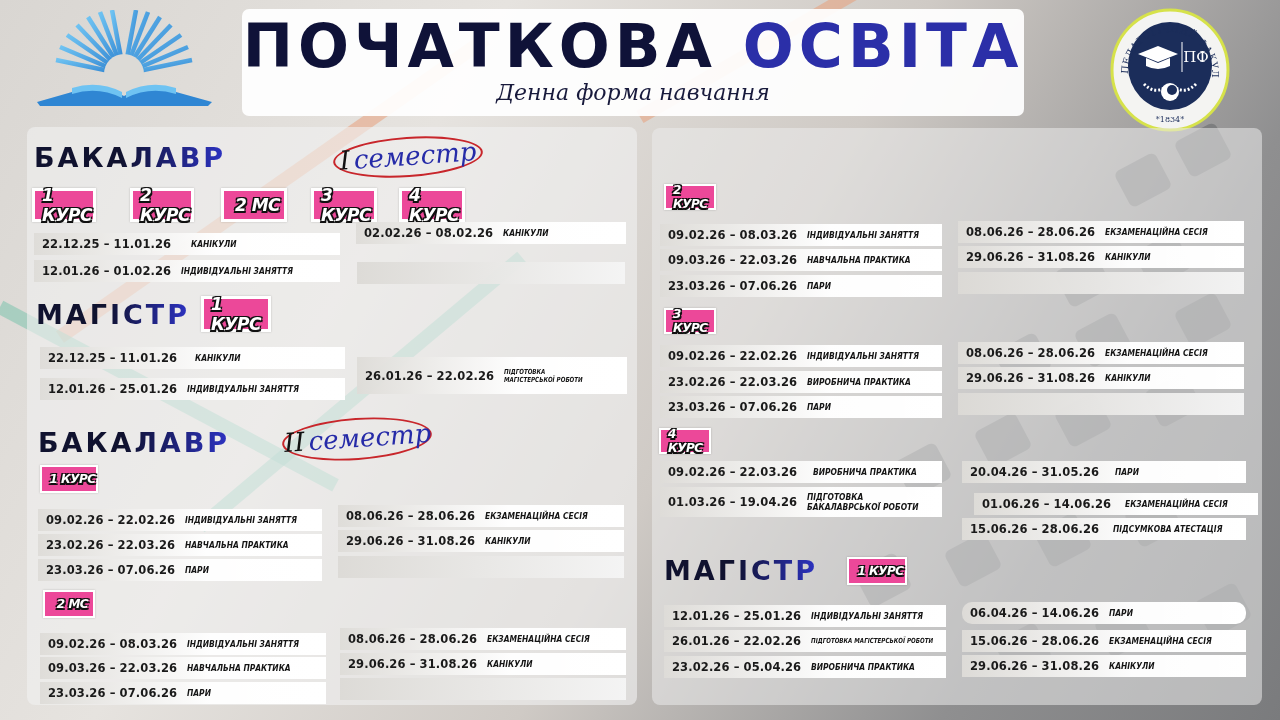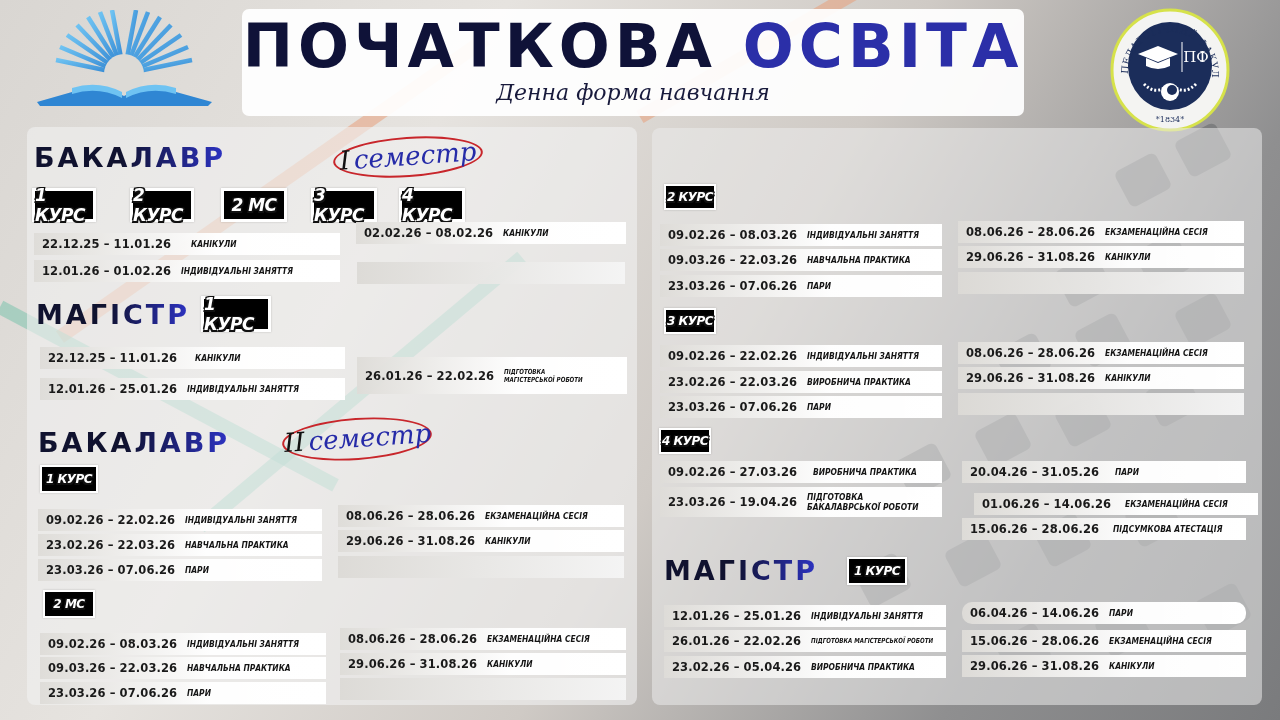--- a/index.html
+++ b/index.html
@@ -52,26 +52,27 @@
   }
   .semester {
     position: absolute; font-family: "DejaVu Serif", serif; font-style: italic;
     font-size: 26px; color: #262ba8; text-align: center;
     border: 2.5px solid #c8262b; border-radius: 50%;
     transform: rotate(-4deg);
   }
   .semester .roman { color: #111; font-weight: normal; margin-right: 4px; }
 
   .badge {
-    position: absolute; background: #000000; border: 3px solid #fff;
+    position: absolute; background: #ec4899; border: 3px solid #fff;
     font-family: "DejaVu Sans", sans-serif; font-weight: bold; font-style: italic;
     color: #fff; font-size: 15px; letter-spacing: -0.5px;
     text-shadow: -1.5px -1.5px 0 #111, 1.5px -1.5px 0 #111, -1.5px 1.5px 0 #111, 1.5px 1.5px 0 #111, 0 2px 0 #111;
     display: flex; align-items: center; justify-content: center;
     box-shadow: 0 0 2px rgba(0,0,0,.2);
+    padding-left: 7px;
   }
   .badge.big { font-size: 17px; }
   .badge.small { font-size: 12px; border-width: 2px; }
 
   .row {
     position: absolute; height: 22px;
     background: linear-gradient(90deg, rgba(222,220,216,0.95) 0%, rgba(255,255,255,0.97) 60%, #ffffff 100%);
     display: flex; align-items: center; padding-left: 8px; white-space: nowrap;
   }
   .row .date {
@@ -316,25 +317,25 @@
   <span class="label">ЕКЗАМЕНАЦІЙНА СЕСІЯ</span>
 </div>
 <div class="row" style="left:958px;top:367px;width:286px;">
   <span class="date">29.06.26 – 31.08.26</span>
   <span class="label">КАНІКУЛИ</span>
 </div>
 <div class="row empty" style="left:958px;top:393px;width:286px;"></div>
 
 <div class="badge small" style="left:659px;top:428px;width:52px;height:26px;">4 КУРС</div>
 <div class="row" style="left:660px;top:461px;width:282px;">
-  <span class="date">09.02.26 – 27.03.26</span>
+  <span class="date">09.02.26 – 22.03.26</span>
   <span class="label" style="margin-left:16px;">ВИРОБНИЧА ПРАКТИКА</span>
 </div>
 <div class="row" style="left:660px;top:487px;width:282px;height:30px;">
-  <span class="date">23.03.26 – 19.04.26</span>
+  <span class="date">01.03.26 – 19.04.26</span>
   <span class="label" style="display:flex;flex-direction:column;">
     <span>ПІДГОТОВКА</span>
     <span>БАКАЛАВРСЬКОЇ РОБОТИ</span>
   </span>
 </div>
 <div class="row" style="left:962px;top:461px;width:284px;">
   <span class="date">20.04.26 – 31.05.26</span>
   <span class="label" style="margin-left:16px;">ПАРИ</span>
 </div>
 <div class="row" style="left:962px;top:493px;width:284px;margin-left:12px;">

